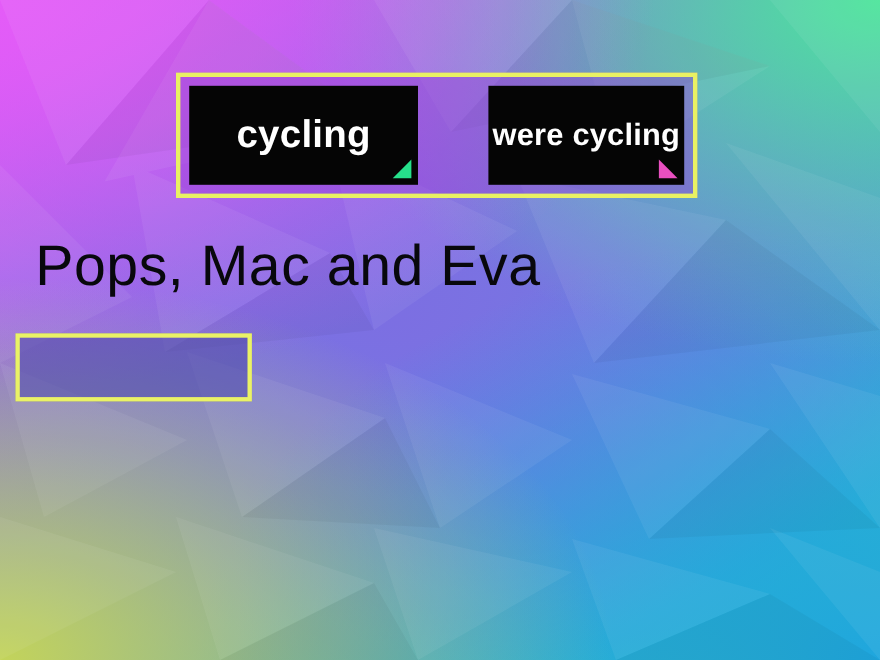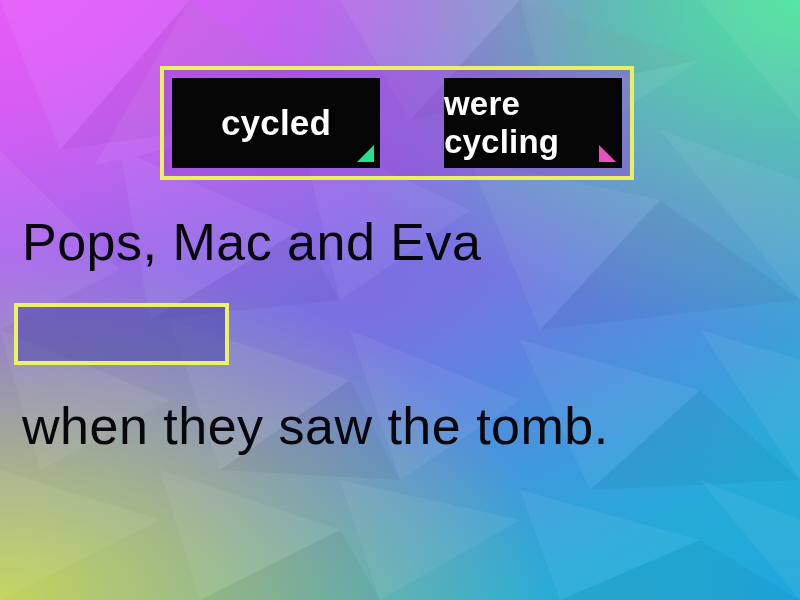--- a/index.html
+++ b/index.html
@@ -63,21 +63,21 @@
     align-items: center;
     justify-content: center;
     color: #ffffff;
     font-weight: bold;
     letter-spacing: 0.2px;
     cursor: grab;
     user-select: none;
     overflow: hidden;
   }
   #tile-cycled       { width: 208px; font-size: 35px; }
-  #tile-were-cycling { width: 178px; font-size: 33px; justify-content: flex-end; }
+  #tile-were-cycling { width: 178px; font-size: 28px; }
   
   .corner-green {
     position: absolute; right: 6px; bottom: 6px;
     width: 0; height: 0;
     border-left: 17px solid transparent;
     border-bottom: 17px solid #26e08b;
   }
   
   .corner-pink {
     position: absolute; right: 6px; bottom: 6px;
@@ -95,21 +95,21 @@
     color: #08080c;
     font-size: 52px;
     font-weight: 500;
     line-height: 92px;
     letter-spacing: 0.5px;
   }
   .s-line {
     display: flex;
     align-items: center;
     height: 92px;
-    padding: 0 22px;
+    padding: 0 32px;
     white-space: nowrap;
   }
   #line-1 { justify-content: flex-start; }
   #line-2 { justify-content: flex-start; padding-left: 14px; }
   #line-3 { justify-content: flex-start; }
 
   
   #answer-blank {
     width: 215px;
     height: 62px;
@@ -159,38 +159,35 @@
       <polygon points="590,490 700,390 800,480"></polygon>
       <polygon points="200,600 340,530 380,600"></polygon>
       <polygon points="560,600 700,540 800,600"></polygon>
     </g>
   </svg>
 </div>
 
 <div id="choices-bank">
 
   <div class="word-tile" id="tile-cycled">
-    <span>cycled</span>
+    <span>cycling</span>
     <span class="corner-green"></span>
   </div>
 
   <div class="word-tile" id="tile-were-cycling">
     <span>were cycling</span>
     <span class="corner-pink"></span>
   </div>
 
 </div>
 
 <div id="sentence">
 
   <div class="s-line" id="line-1">
     <span class="s-text">Pops, Mac and Eva</span>
   </div>
 
   <div class="s-line" id="line-2">
     <span id="answer-blank"></span>
   </div>
 
-  <div class="s-line" id="line-3">
-    <span class="s-text">when they saw the tomb.</span>
-  </div>
 
 </div>
 
 </body></html>

